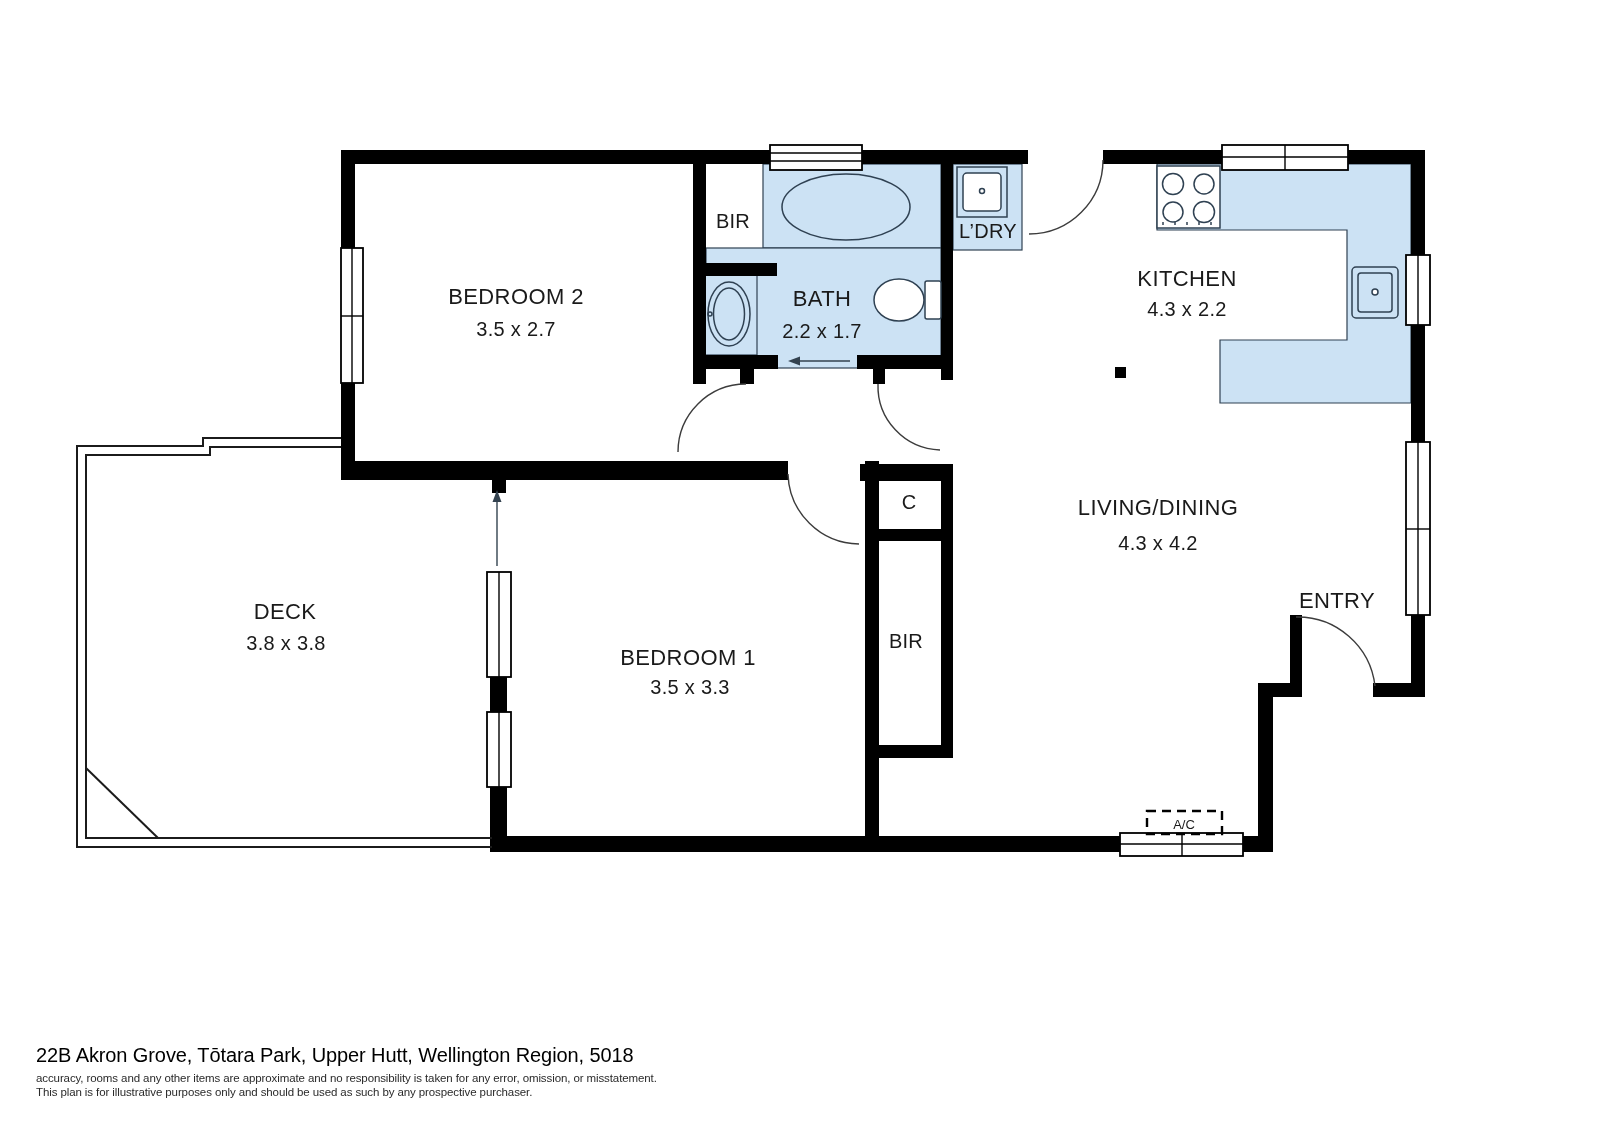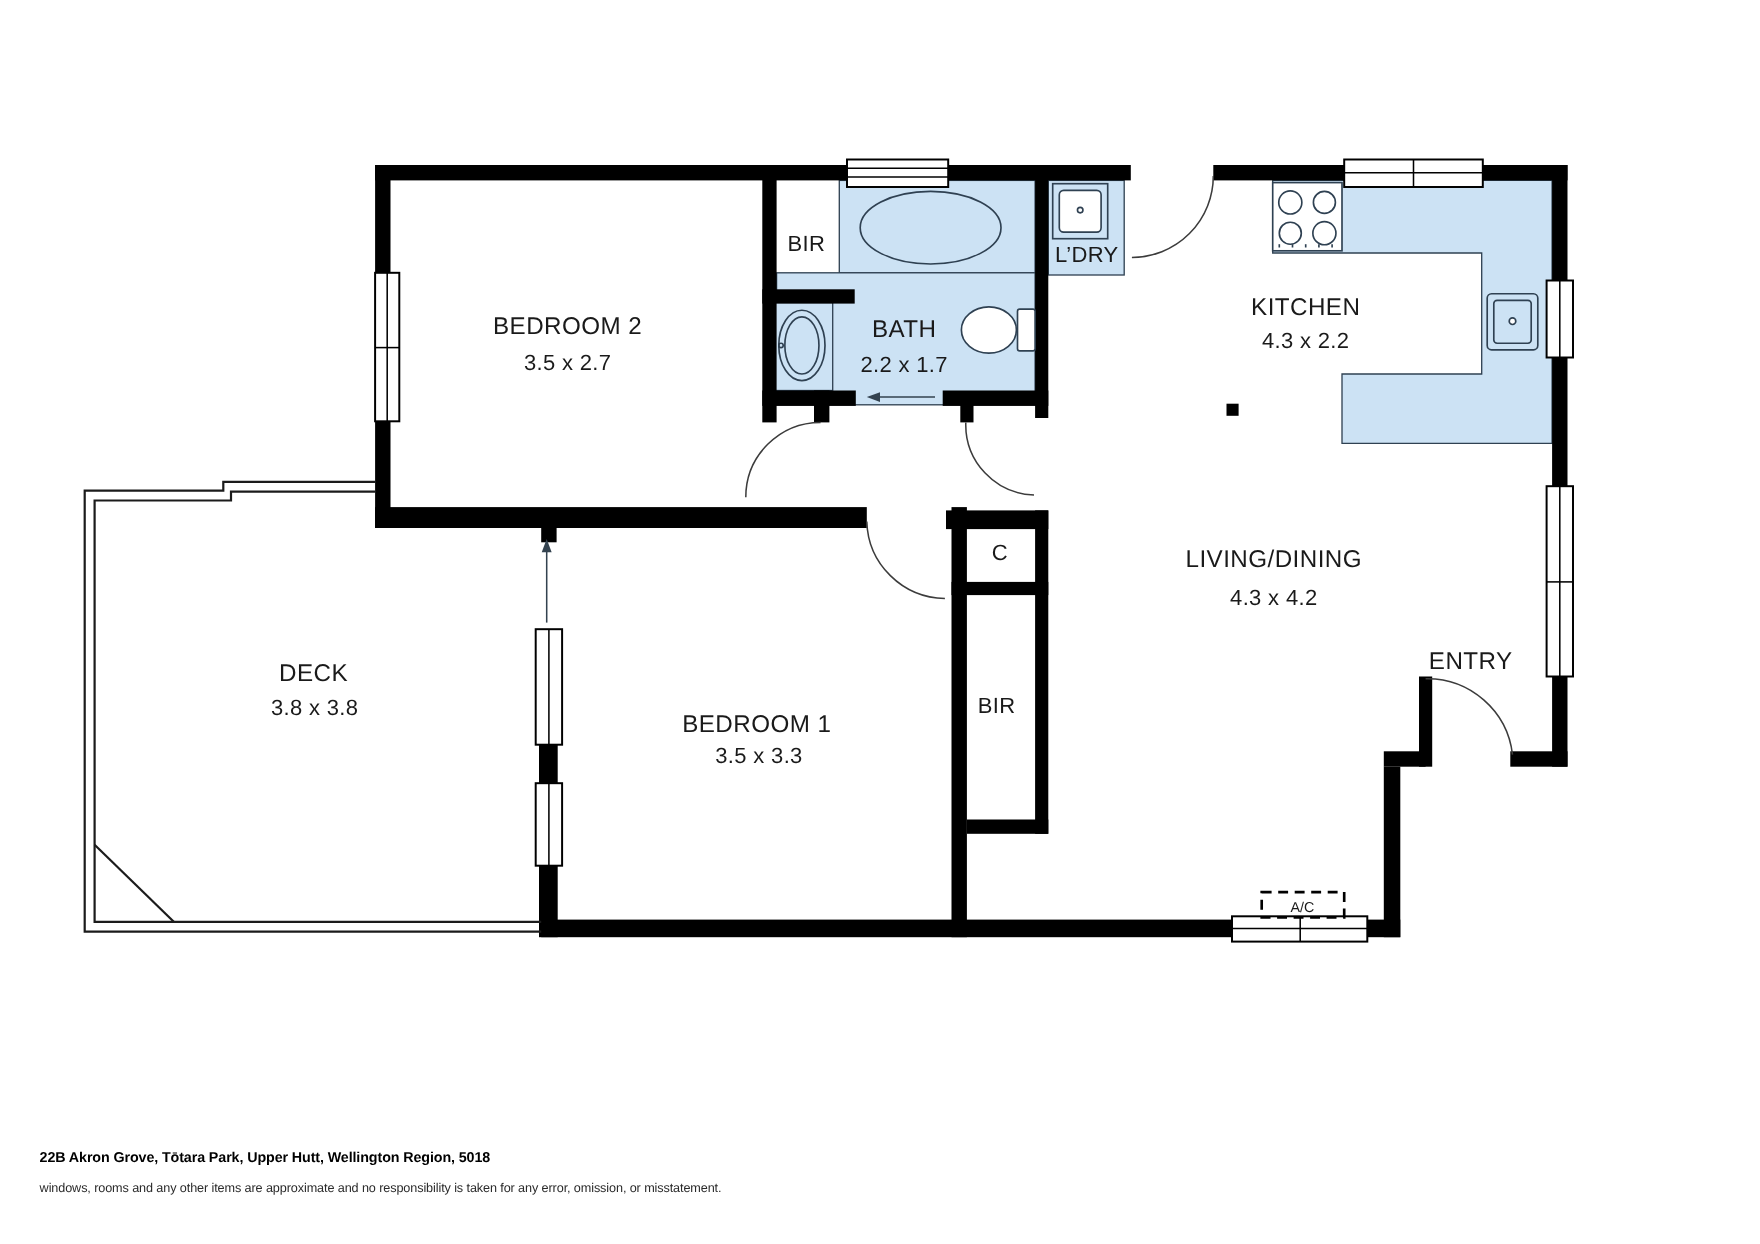--- a/index.html
+++ b/index.html
@@ -15,21 +15,21 @@
   .arc{stroke:#3c3c3c;stroke-width:1.4;fill:none;}
   .deckline{stroke:#1b1b1b;stroke-width:2;fill:none;}
   .arrow{stroke:#33424f;stroke-width:1.4;}
   .arrowhead{fill:#33424f;stroke:none;}
   text{fill:#1a1a1a;}
   .room-label{font-size:22px;letter-spacing:.4px;text-anchor:middle;}
   .dims-label{font-size:20px;letter-spacing:.3px;text-anchor:middle;}
   .small-label{font-size:20px;letter-spacing:.3px;text-anchor:middle;}
   .tiny-label{font-size:13px;text-anchor:middle;}
   .footer{position:absolute;left:36px;top:1044px;color:#000;}
-  .footer .address{font-size:13px;font-weight:bold;letter-spacing:-0.1px;margin:0 0 16px 0;}
+  .footer .address{font-size:20px;font-weight:normal;letter-spacing:-0.1px;margin:0 0 5px 0;}
   .footer .disclaimer{font-size:11.5px;line-height:13.6px;color:#2a2a2a;letter-spacing:-0.1px;}
 </style>
 </head>
 <body>
 
 <svg width="1600" height="1131" viewBox="0 0 1600 1131">
 
   <g>
     <rect class="wet" x="763" y="164" width="178" height="84" fill="#cce2f4"></rect>
     <rect class="wet" x="706" y="248" width="235" height="120" fill="#cce2f4"></rect>
@@ -190,15 +190,16 @@
     <text class="dims-label" x="690" y="694">3.5 x 3.3</text>
     <text class="room-label" x="285" y="619">DECK</text>
     <text class="dims-label" x="286" y="650">3.8 x 3.8</text>
     <text class="tiny-label" x="1184" y="829">A/C</text>
   </g>
 </svg>
 
 <div class="footer">
   <p class="address">22B Akron Grove, Tōtara Park, Upper Hutt, Wellington Region, 5018</p>
   <div class="disclaimer">
-    <div>windows, rooms and any other items are approximate and no responsibility is taken for any error, omission, or misstatement.</div>
+    <div>accuracy, rooms and any other items are approximate and no responsibility is taken for any error, omission, or misstatement.</div>
+    <div>This plan is for illustrative purposes only and should be used as such by any prospective purchaser.</div>
   </div>
 </div>
 
 </body></html>

